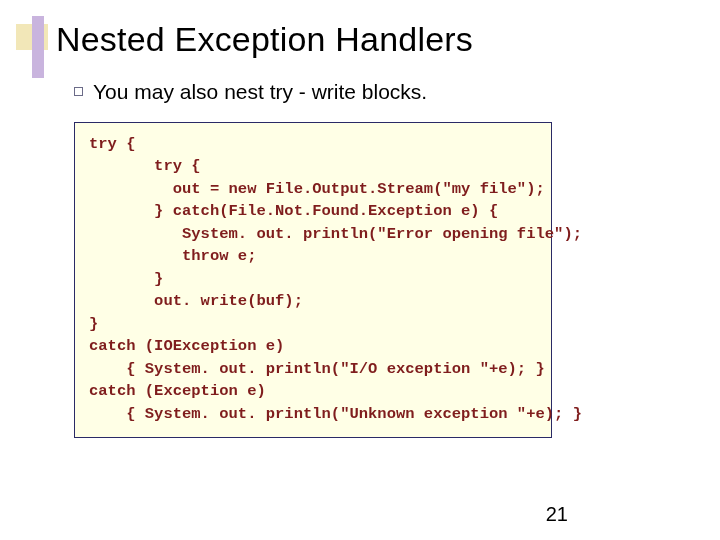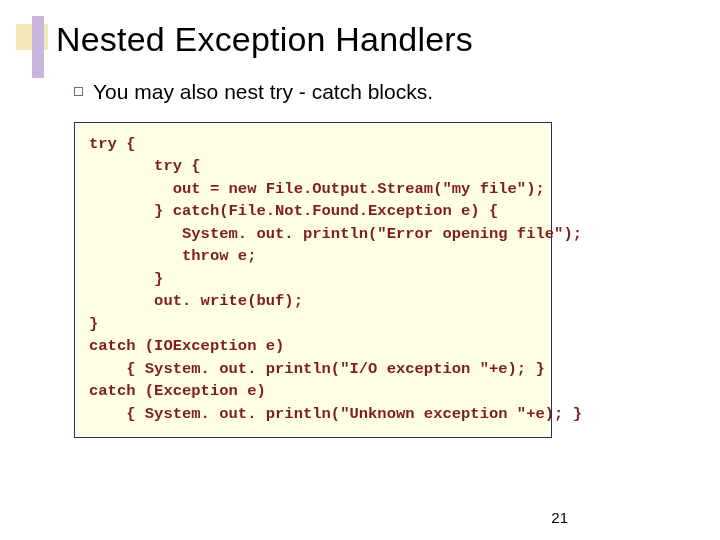--- a/index.html
+++ b/index.html
@@ -67,37 +67,37 @@
     font-size: 15.5px;
     line-height: 1.45;
     font-weight: bold;
     color: #7f1d1d;
     white-space: pre;
   }
   .page-number {
     position: absolute;
     right: 20px;
     bottom: 14px;
-    font-size: 15px;
+    font-size: 20px;
     color: #000;
   }
 </style>
 </head>
 <body>
 
 <div class="slide">
   <div class="deco-h"></div>
   <div class="deco-v"></div>
 
   <h1 class="title">Nested Exception Handlers</h1>
 
   <div class="body">
     <div class="bullet-row">
       <span class="bullet-box"></span>
-      <span class="bullet-text">You may also nest try - catch blocks.</span>
+      <span class="bullet-text">You may also nest try - write blocks.</span>
     </div>
 
     <div class="code-box">try {
        try {
          out = new File.Output.Stream("my file");
        } catch(File.Not.Found.Exception e) {
           System. out. println("Error opening file");
           throw e;
        }
        out. write(buf);

